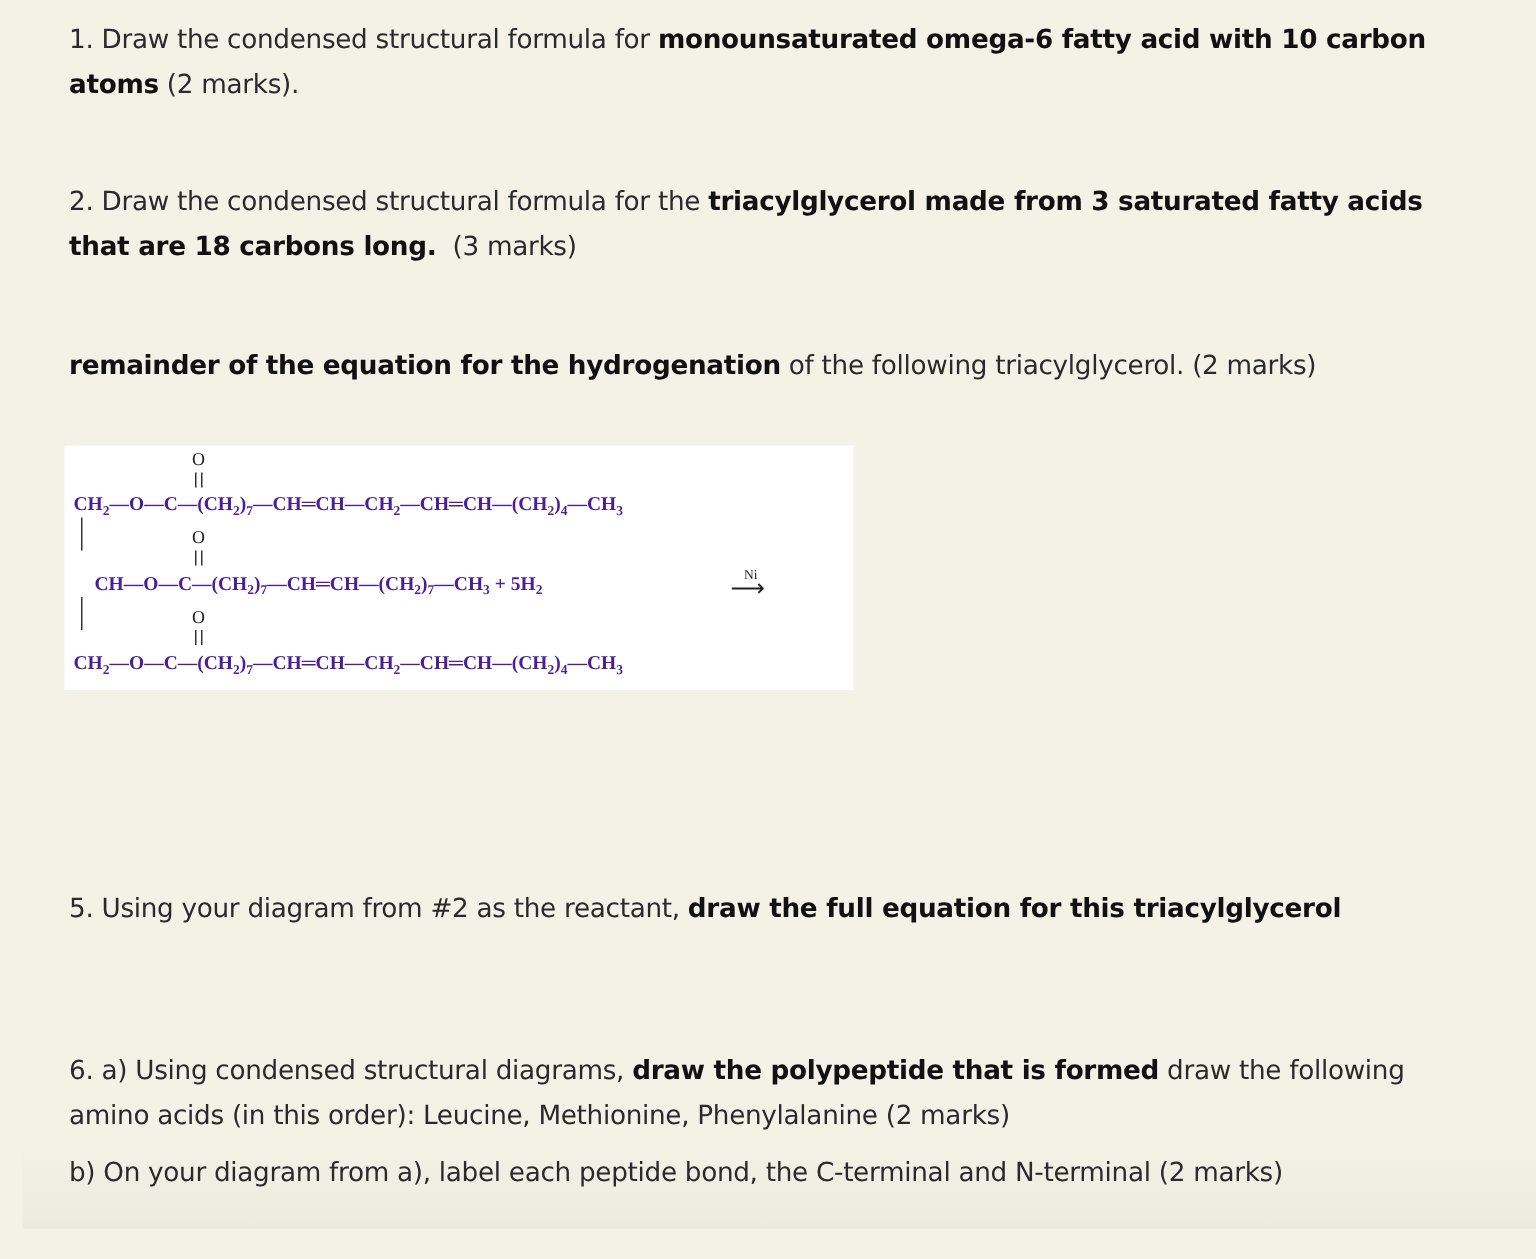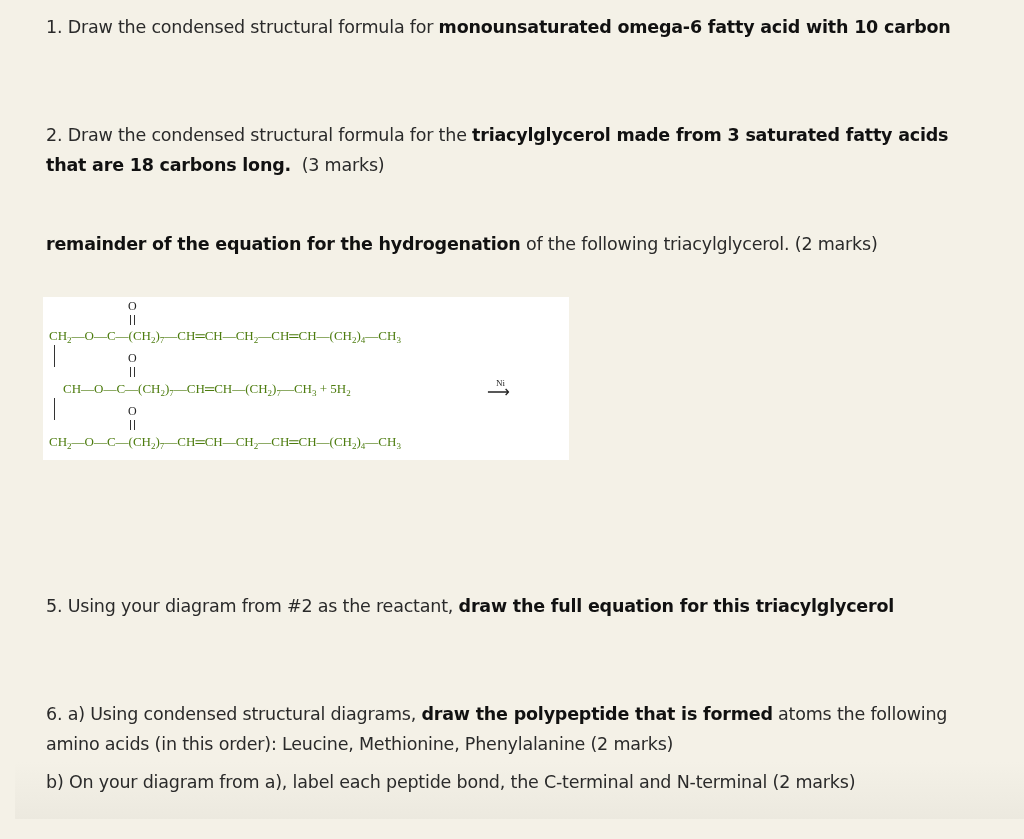--- a/index.html
+++ b/index.html
@@ -8,34 +8,35 @@
     background: #f4f1e7;
     font-family: "DejaVu Sans", sans-serif;
     color: #2a2a2a;
     position: relative;
   }
   .page { position: absolute; left: 0; top: 0; width: 1024px; height: 819px;
           background: linear-gradient(to bottom, #f4f1e7 0%, #f4f1e7 93%, #ece9df 100%); margin-left: 15px; }
   .q { position: absolute; left: 31px; width: 975px; font-size: 17.5px; line-height: 30px; letter-spacing: -0.2px; }
   .q b { font-weight: bold; color: #111; }
   .chem-box { position: absolute; left: 28px; top: 297px; width: 526px; height: 163px; background: #ffffff; }
-  .chem { position: absolute; font-family: "Liberation Serif", "DejaVu Serif", serif; font-size: 13px; color: #4d7c0f; white-space: nowrap; }
+  .chem { position: absolute; font-family: "Liberation Serif", "DejaVu Serif", serif; font-size: 13px; color: #4c1d95; white-space: nowrap; font-weight: bold; }
   .chem sub { font-size: 9px; vertical-align: -3px; line-height: 0; }
   .oxy { position: absolute; font-family: "Liberation Serif", serif; font-size: 12px; color: #222; }
   .dbl { position: absolute; width: 3px; height: 10px; border-left: 1px solid #333; border-right: 1px solid #333; }
   .vline { position: absolute; width: 1px; background: #333; }
   .arrow { position: absolute; font-family: "Liberation Serif", serif; color:#222; }
 </style>
 </head>
 <body>
 
 <div class="page">
 
   <div class="q" id="q1" style="top:12px;">
       <div><span style="white-space: pre;">1. Draw the condensed structural formula for </span><b style="white-space: pre;">monounsaturated omega-6 fatty acid with 10 carbon</b></div>
+      <div><b style="white-space: pre;">atoms</b><span style="white-space: pre;"> (2 marks).</span></div>
     </div>
   <div class="q" id="q2" style="top:120px;">
       <div><span style="white-space: pre;">2. Draw the condensed structural formula for the </span><b style="white-space: pre;">triacylglycerol made from 3 saturated fatty acids</b></div>
       <div><b style="white-space: pre;">that are 18 carbons long.</b><span style="white-space: pre;">  (3 marks)</span></div>
     </div>
   <div class="q" id="q3" style="top:229px;">
       <div><b style="white-space: pre;">remainder of the equation for the hydrogenation</b><span style="white-space: pre;"> of the following triacylglycerol. (2 marks)</span></div>
     </div>
 
   <div class="chem-box">
@@ -54,17 +55,17 @@
 
     <span class="oxy" style="left:85px; top:107px;">O</span>
     <span class="dbl" style="left:87px; top:123px;"></span>
     <div class="chem" style="left:6px; top:137px;">CH<sub>2</sub>—O—C—(CH<sub>2</sub>)<sub>7</sub>—CH═CH—CH<sub>2</sub>—CH═CH—(CH<sub>2</sub>)<sub>4</sub>—CH<sub>3</sub></div>
   </div>
 
   <div class="q" id="q5" style="top:591px;">
       <div><span style="white-space: pre;">5. Using your diagram from #2 as the reactant, </span><b style="white-space: pre;">draw the full equation for this triacylglycerol</b></div>
     </div>
   <div class="q" id="q6" style="top:699px; line-height:30px;">
-      <div><span style="white-space: pre;">6. a) Using condensed structural diagrams, </span><b style="white-space: pre;">draw the polypeptide that is formed</b><span style="white-space: pre;"> atoms the following</span></div>
+      <div><span style="white-space: pre;">6. a) Using condensed structural diagrams, </span><b style="white-space: pre;">draw the polypeptide that is formed</b><span style="white-space: pre;"> draw the following</span></div>
       <div><span style="white-space: pre;">amino acids (in this order): Leucine, Methionine, Phenylalanine (2 marks)</span></div>
       <div style="margin-top: 8px;"><span style="white-space: pre;">b) On your diagram from a), label each peptide bond, the C-terminal and N-terminal (2 marks)</span></div>
     </div>
 </div>
 
 </body></html>

